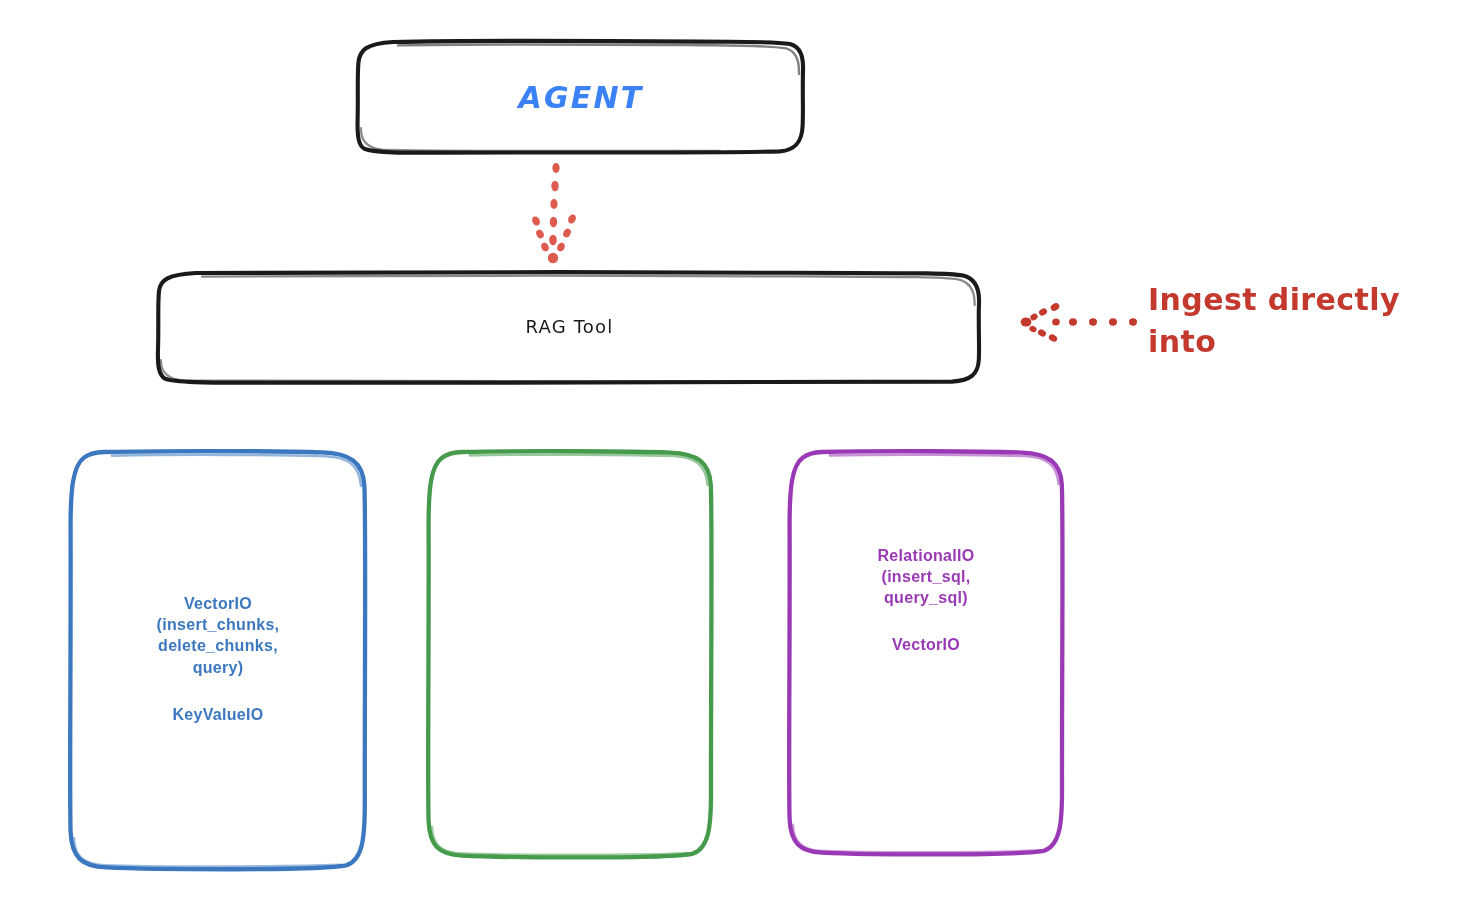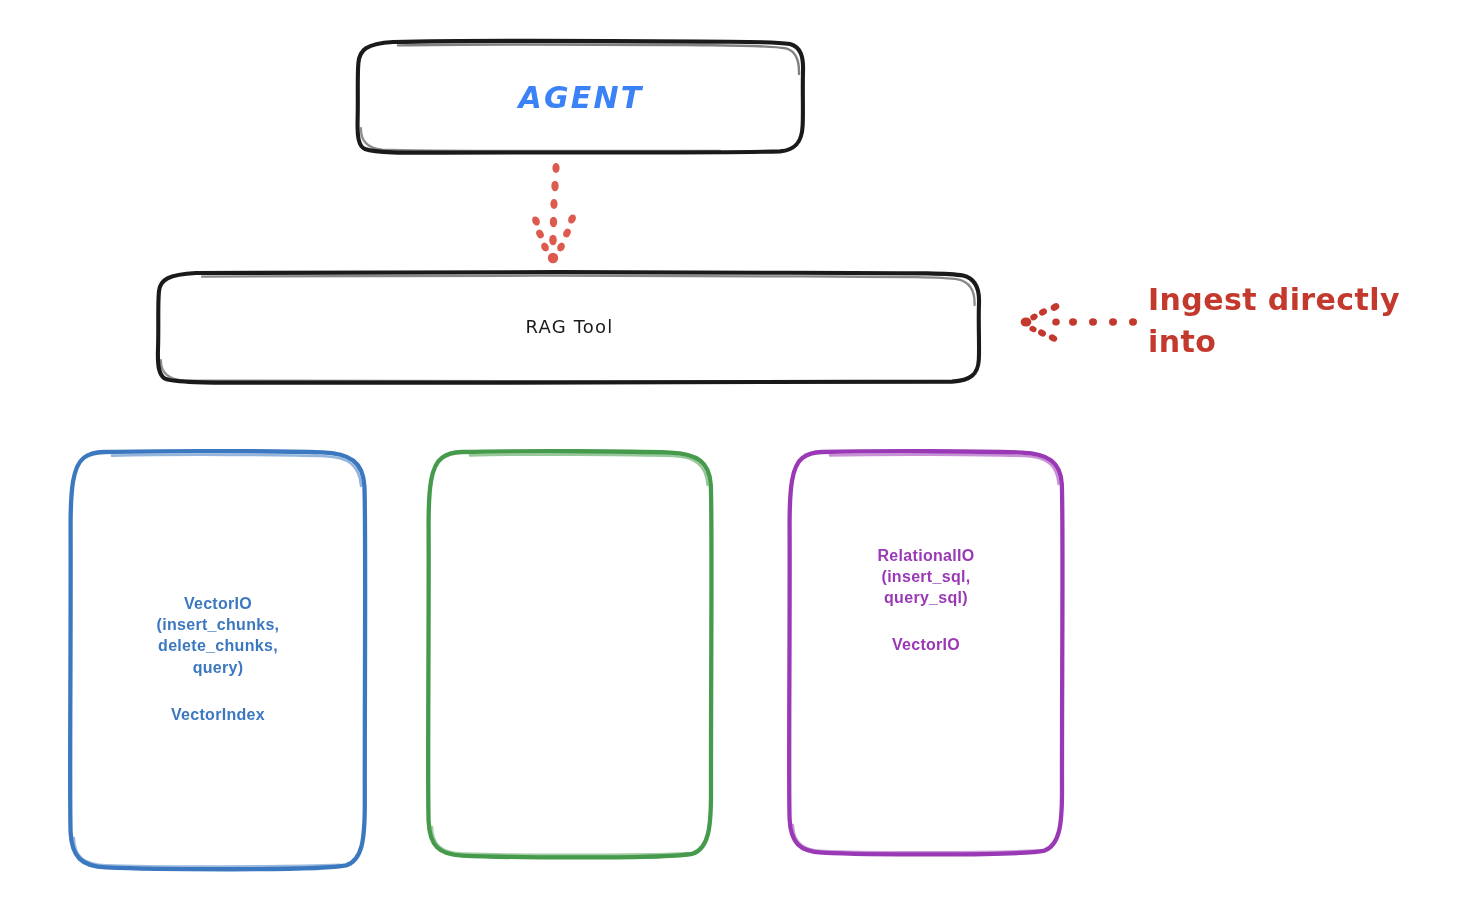--- a/index.html
+++ b/index.html
@@ -239,21 +239,21 @@
 
   <div class="node" id="ragtool-node">
     <span class="node-label">RAG Tool</span>
   </div>
 
   <div class="node provider-node" id="vectorio-node">
     <span class="node-label primary">VectorIO
 (insert_chunks,
 delete_chunks,
 query)</span>
-    <span class="node-label secondary">VectorIndex</span>
+    <span class="node-label secondary">KeyValueIO</span>
   </div>
 
   <div class="node provider-node" id="keyvalueio-node">
   </div>
 
   <div class="node provider-node" id="relationalio-node">
     <span class="node-label primary">RelationalIO
 (insert_sql,
 query_sql)</span>
     <span class="node-label secondary">VectorIO</span>

